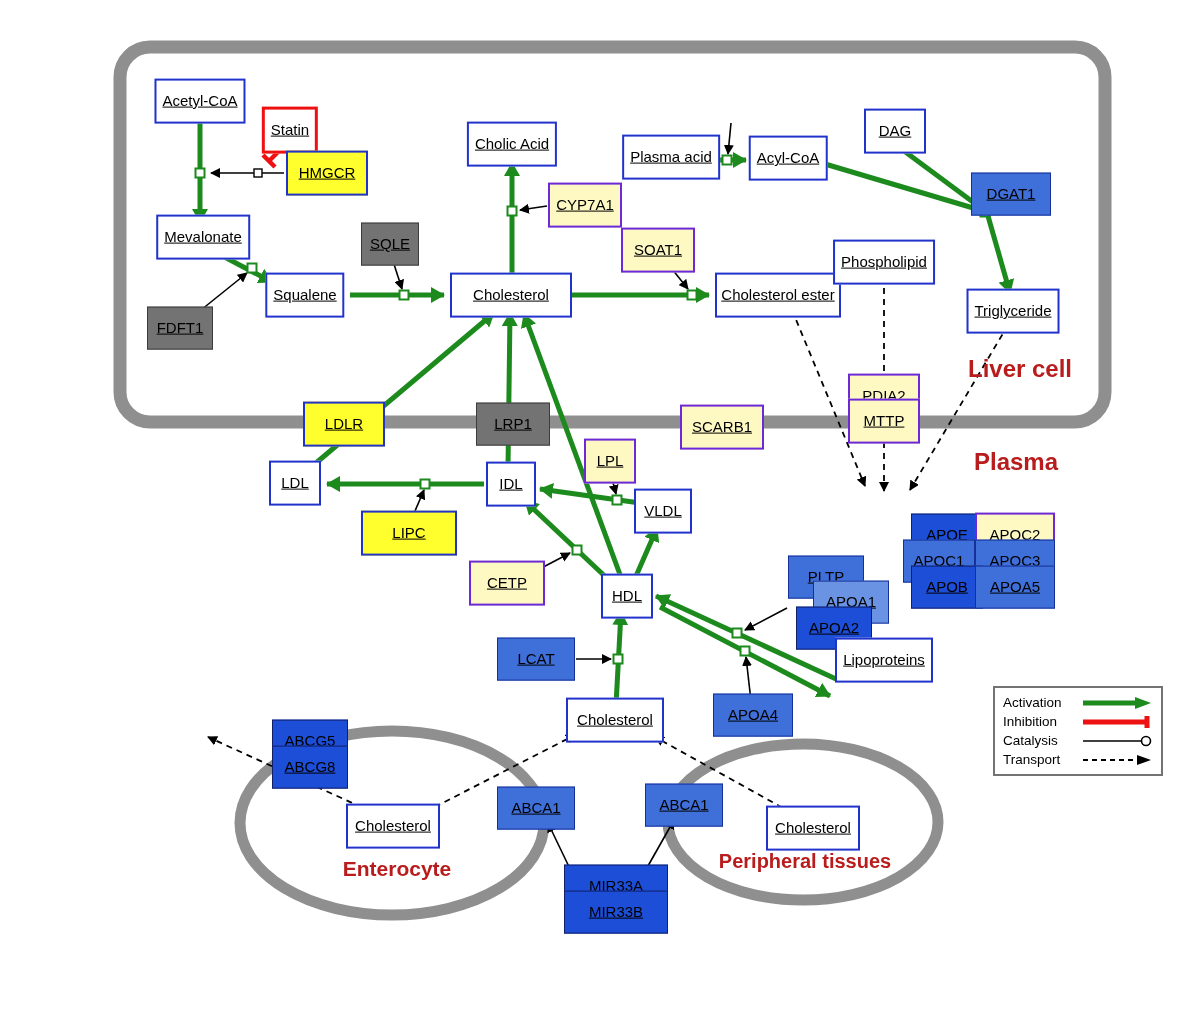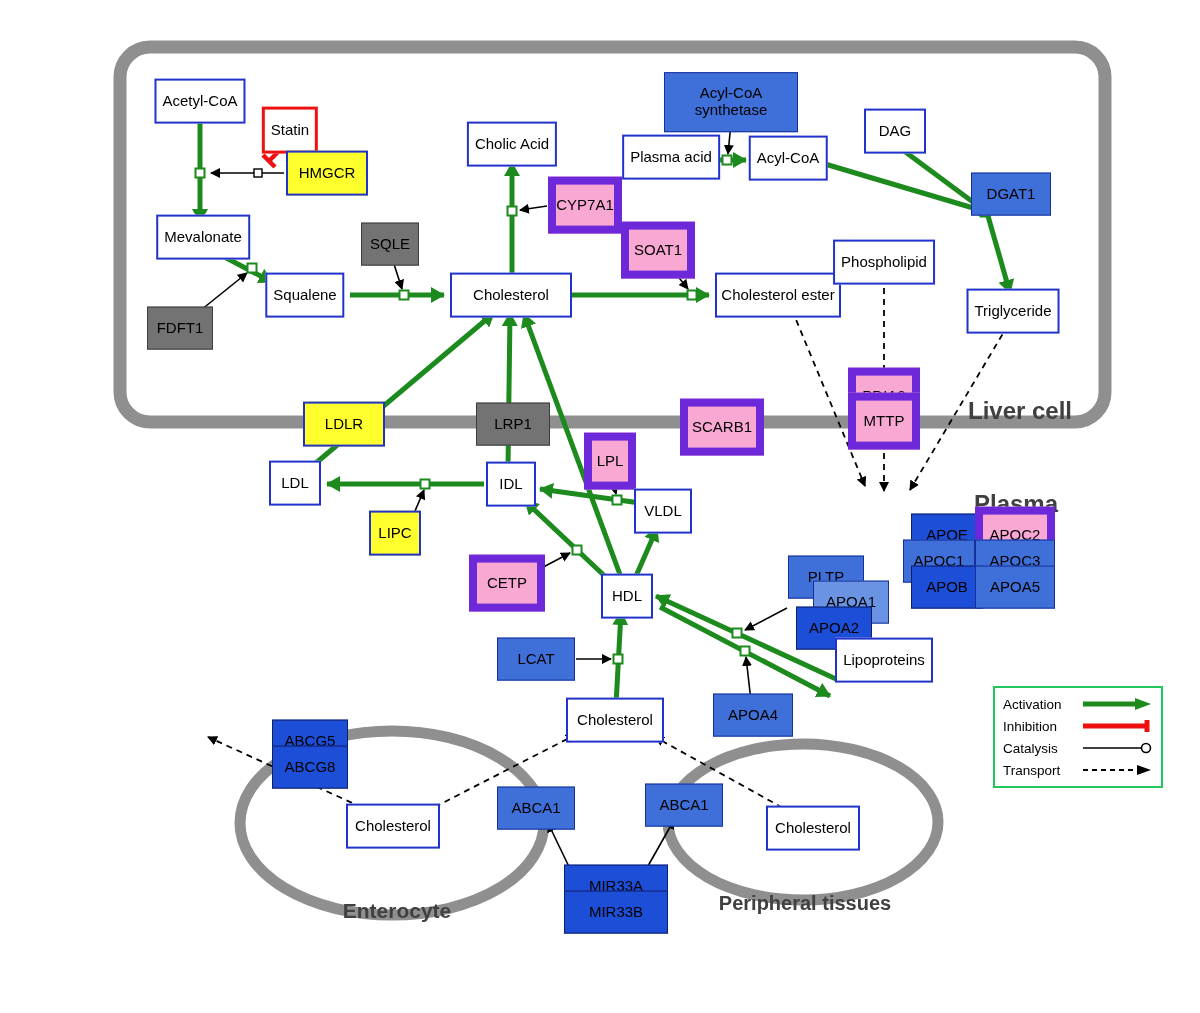--- a/index.html
+++ b/index.html
@@ -2,36 +2,36 @@
 <html><head>
 <meta charset="utf-8">
 <style>
   * { margin:0; padding:0; box-sizing:border-box; }
   html,body { background:#ffffff; font-family:"Liberation Sans", sans-serif; }
   #canvas { position:relative; width:1200px; height:1013px; background:#fff; overflow:hidden; }
   svg.layer { position:absolute; left:0; top:0; }
 
   .node { position:absolute; transform:translate(-50%,-50%); display:flex; align-items:center;
           justify-content:center; text-align:center; white-space:nowrap; color:#000;
-          font-size:15px; line-height:1.12; padding:12px 6px; min-height:26px; }
+          font-size:15px; line-height:1.12; padding:12px 6px; min-height:26px;text-decoration:underline; }
   .metabolite  { background:#ffffff; border:2.5px solid #2233cc; }
   .statinbox   { background:#ffffff; border:3px solid #ee1111; }
   .yellow      { background:#ffff2e; border:2px solid #2233cc; }
   .paleyellow  { background:#737373; border:1.5px solid #3c3c3c; }
-  .lightblue   { background:#f9a8d4; border:8px solid #6d28d9; }
+  .lightblue   { background:#fef9c3; border:2px solid #6d28d9; }
   .midblue     { background:#3f6fd8; border:1.5px solid #16309a; }
   .darkblue    { background:#1d4ed8; border:1.5px solid #101f66;margin-left:8px; }
   .apoa1blue   { background:#6a93e4; border:1.5px solid #16309a;margin-left:25px; }
   .wrap        { white-space:normal; width:134px; min-height:42px; }
 
-  .clabel { position:absolute; transform:translate(-50%,-50%); color:#404040; font-weight:bold; white-space:nowrap;margin-top:42px; }
+  .clabel { position:absolute; transform:translate(-50%,-50%); color:#b91c1c; font-weight:bold; white-space:nowrap; }
   .lbl-liver { font-size:24px; } .lbl-plasma { font-size:24px;text-align:center; }
   .lbl-entero { font-size:21px; } .lbl-periph { font-size:20px; }
 
-  .legend { position:absolute; left:993px; top:686px; width:170px; height:102px; border:2px solid #22c55e;
+  .legend { position:absolute; left:993px; top:686px; width:170px; height:90px; border:2px solid #737373;
             background:#fff; display:flex; flex-direction:column; justify-content:space-around;
             padding:5px 8px; font-size:13.5px; }
   .lrow { display:flex; align-items:center; justify-content:space-between; }
   .lrow svg { flex:0 0 auto; }
 </style>
 </head>
 <body>
 
 <div id="canvas">
 
@@ -133,37 +133,36 @@
   <div class="node yellow" style="left:327px;top:173px;width:82px">HMGCR</div>
   <div class="node metabolite" style="left:203px;top:237px">Mevalonate</div>
   <div class="node paleyellow" style="left:390px;top:244px;width:58px">SQLE</div>
   <div class="node paleyellow" style="left:180px;top:328px;width:66px">FDFT1</div>
   <div class="node metabolite" style="left:305px;top:295px">Squalene</div>
   <div class="node metabolite" style="left:511px;top:295px;width:122px">Cholesterol</div>
   <div class="node metabolite" style="left:512px;top:144px">Cholic Acid</div>
   <div class="node lightblue" style="left:585px;top:205px;width:74px">CYP7A1</div>
   <div class="node lightblue" style="left:658px;top:250px;width:74px">SOAT1</div>
   <div class="node metabolite" style="left:778px;top:295px;width:126px">Cholesterol ester</div>
-  <div class="node midblue wrap" style="left:731px;top:102px">Acyl-CoA synthetase</div>
   <div class="node metabolite" style="left:671px;top:157px">Plasma acid</div>
   <div class="node metabolite" style="left:788px;top:158px">Acyl-CoA</div>
   <div class="node metabolite" style="left:895px;top:131px;width:62px">DAG</div>
   <div class="node midblue" style="left:1011px;top:194px;width:80px">DGAT1</div>
   <div class="node metabolite" style="left:884px;top:262px">Phospholipid</div>
   <div class="node metabolite" style="left:1013px;top:311px">Triglyceride</div>
   <div class="node lightblue" style="left:884px;top:396px;width:72px;min-height:25px">PDIA2</div>
   <div class="node lightblue" style="left:884px;top:421px;width:72px;min-height:25px">MTTP</div>
   <div class="node yellow" style="left:344px;top:424px;width:82px">LDLR</div>
   <div class="node paleyellow" style="left:513px;top:424px;width:74px">LRP1</div>
   <div class="node lightblue" style="left:722px;top:427px;width:84px">SCARB1</div>
   <div class="node metabolite" style="left:295px;top:483px;width:52px">LDL</div>
   <div class="node metabolite" style="left:511px;top:484px;width:50px">IDL</div>
   <div class="node lightblue" style="left:610px;top:461px;width:52px">LPL</div>
   <div class="node metabolite" style="left:663px;top:511px;width:58px">VLDL</div>
-  <div class="node yellow" style="left:395px;top:533px;width:52px;min-height:29px">LIPC</div>
+  <div class="node yellow" style="left:409px;top:533px;width:96px;min-height:29px">LIPC</div>
   <div class="node lightblue" style="left:507px;top:583px;width:76px">CETP</div>
   <div class="node metabolite" style="left:627px;top:596px;width:52px;min-height:28px">HDL</div>
   <div class="node midblue" style="left:826px;top:577px;width:76px;min-height:25px">PLTP</div>
   <div class="node apoa1blue" style="left:826px;top:602px;width:76px;min-height:25px">APOA1</div>
   <div class="node darkblue" style="left:826px;top:628px;width:76px;min-height:27px">APOA2</div>
   <div class="node midblue" style="left:536px;top:659px;width:78px">LCAT</div>
   <div class="node midblue" style="left:753px;top:715px;width:80px">APOA4</div>
   <div class="node metabolite" style="left:884px;top:660px;width:98px">Lipoproteins</div>
   <div class="node darkblue" style="left:939px;top:535px;width:72px">APOE</div>
   <div class="node lightblue" style="left:1015px;top:535px;width:80px">APOC2</div>

